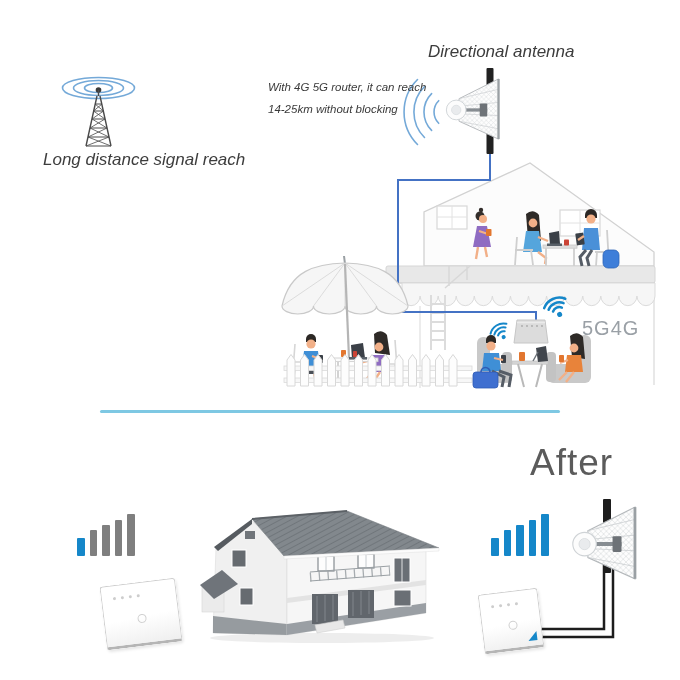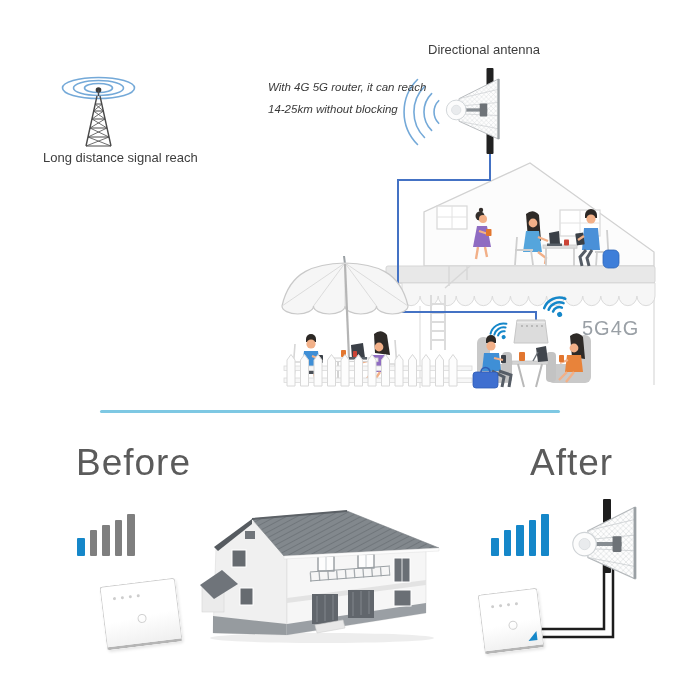--- a/index.html
+++ b/index.html
@@ -1,20 +1,20 @@
 <!DOCTYPE html>
 <html style="--accent_blue: #1587c9; --cable_blue: #4472c4; --wave_blue: #74a9d8; --divider: #7ec8e3; --bar_inactive: #7f7f7f; --text_gray: #5b5b5b; --orange: #e2762f;"><head>
 <meta charset="utf-8">
 <style>
   html,body{margin:0;padding:0;}
   body{width:680px;height:680px;position:relative;background:#ffffff;overflow:hidden;
        font-family:"Liberation Sans",sans-serif;}
   .stage{position:absolute;inset:0;}
   svg.scene{position:absolute;left:0;top:0;}
-  .lbl{position:absolute;font-size:13px;color:#3d3d3d;white-space:nowrap;}
+  .lbl{position:absolute;font-style:italic;font-size:17px;color:#3d3d3d;white-space:nowrap;}
   .note-line{position:absolute;font-style:italic;font-size:11.5px;color:#3a3a3a;white-space:nowrap;}
   .badge{position:absolute;left:582px;top:317px;font-size:20px;color:#9aa0a6;letter-spacing:1px;}
   .big{position:absolute;font-weight:300;font-size:37px;color:#5b5b5b;letter-spacing:1px;}
   .bars{position:absolute;display:flex;align-items:flex-end;gap:5px;height:42px;}
   .bar{width:7.5px;border-radius:1px;}
   .divider{position:absolute;left:100px;top:410px;width:460px;height:2.5px;
            background:var(--divider,#7ec8e3);border-radius:2px;}
   .router{position:absolute;}
   .router-box{position:relative;background:linear-gradient(175deg,#ffffff 55%,#efefef);
               border:1px solid #cfcfcf;border-bottom:3px solid #b5b5b5;border-radius:3px;
@@ -284,21 +284,20 @@
 </svg>
 
   <div class="lbl" style="left:43px;top:150px;">Long distance signal reach</div>
   <div class="lbl" style="left:428px;top:42px;">Directional antenna</div>
   <div class="note-line" style="left:268px;top:81px;">With 4G 5G router, it can reach</div>
   <div class="note-line" style="left:268px;top:103px;">14-25km without blocking</div>
   <div class="badge">5G4G</div>
 
   <div class="divider"></div>
 
-  <div class="big" style="left:76px;top:442px;">Before</div>
   <div class="bars" style="left:77px;top:514px;">
       <div class="bar" style="height: 18px; background: rgb(21, 135, 201);"></div>
       <div class="bar" style="height: 26px; background: rgb(127, 127, 127);"></div>
       <div class="bar" style="height: 31px; background: rgb(127, 127, 127);"></div>
       <div class="bar" style="height: 36px; background: rgb(127, 127, 127);"></div>
       <div class="bar" style="height: 42px; background: rgb(127, 127, 127);"></div>
     </div>
   <div class="router" style="left:103px;top:582px;width:80px;height:74px;">
     <div class="router-box" style="width:74px;height:60px;">
       <div class="leds">

